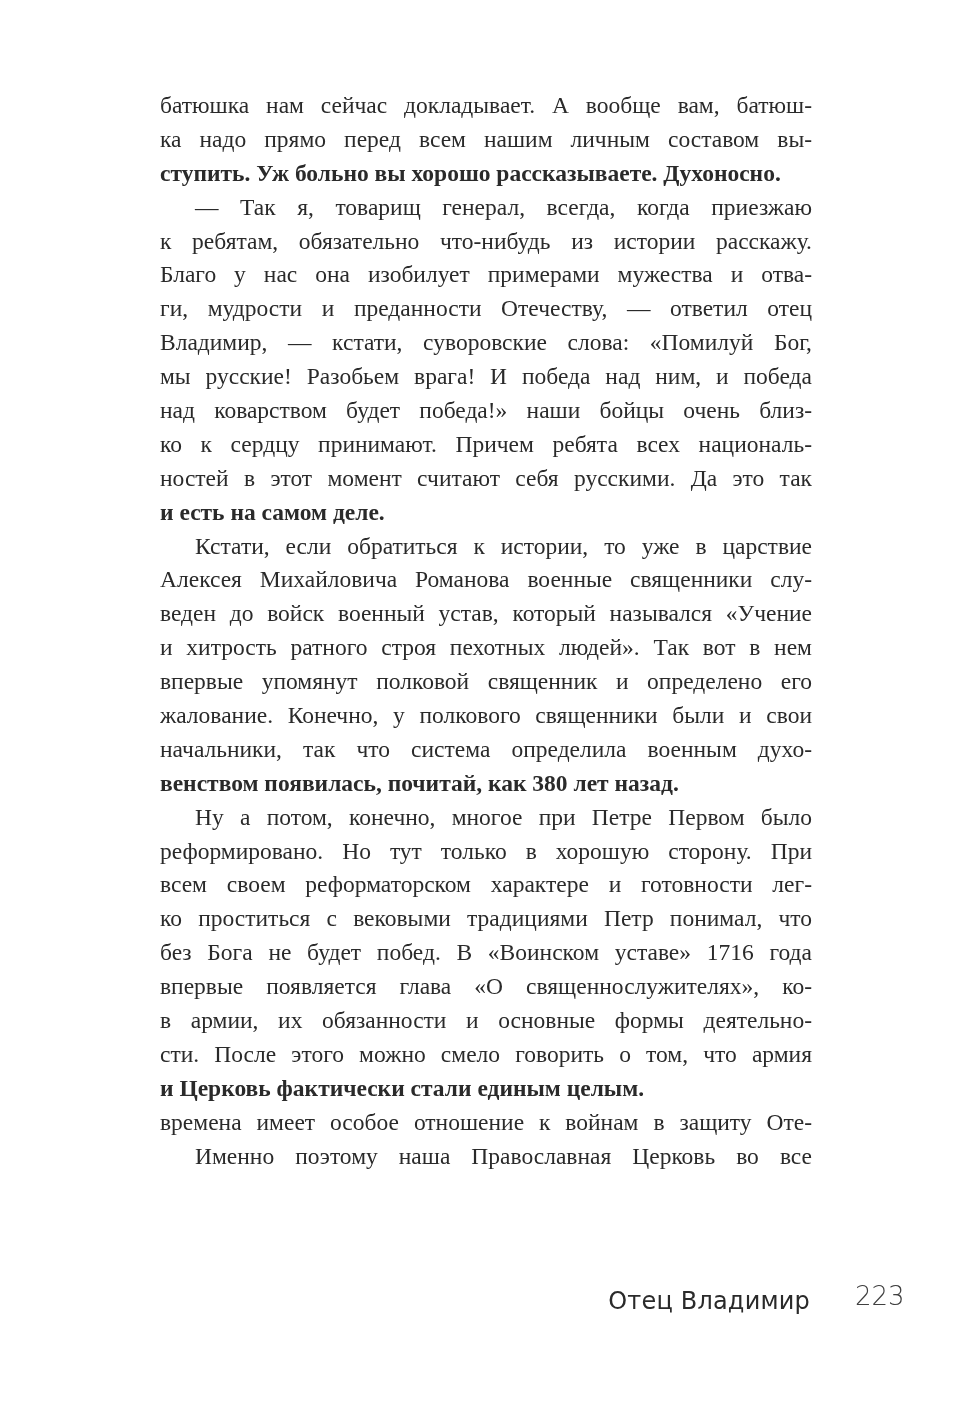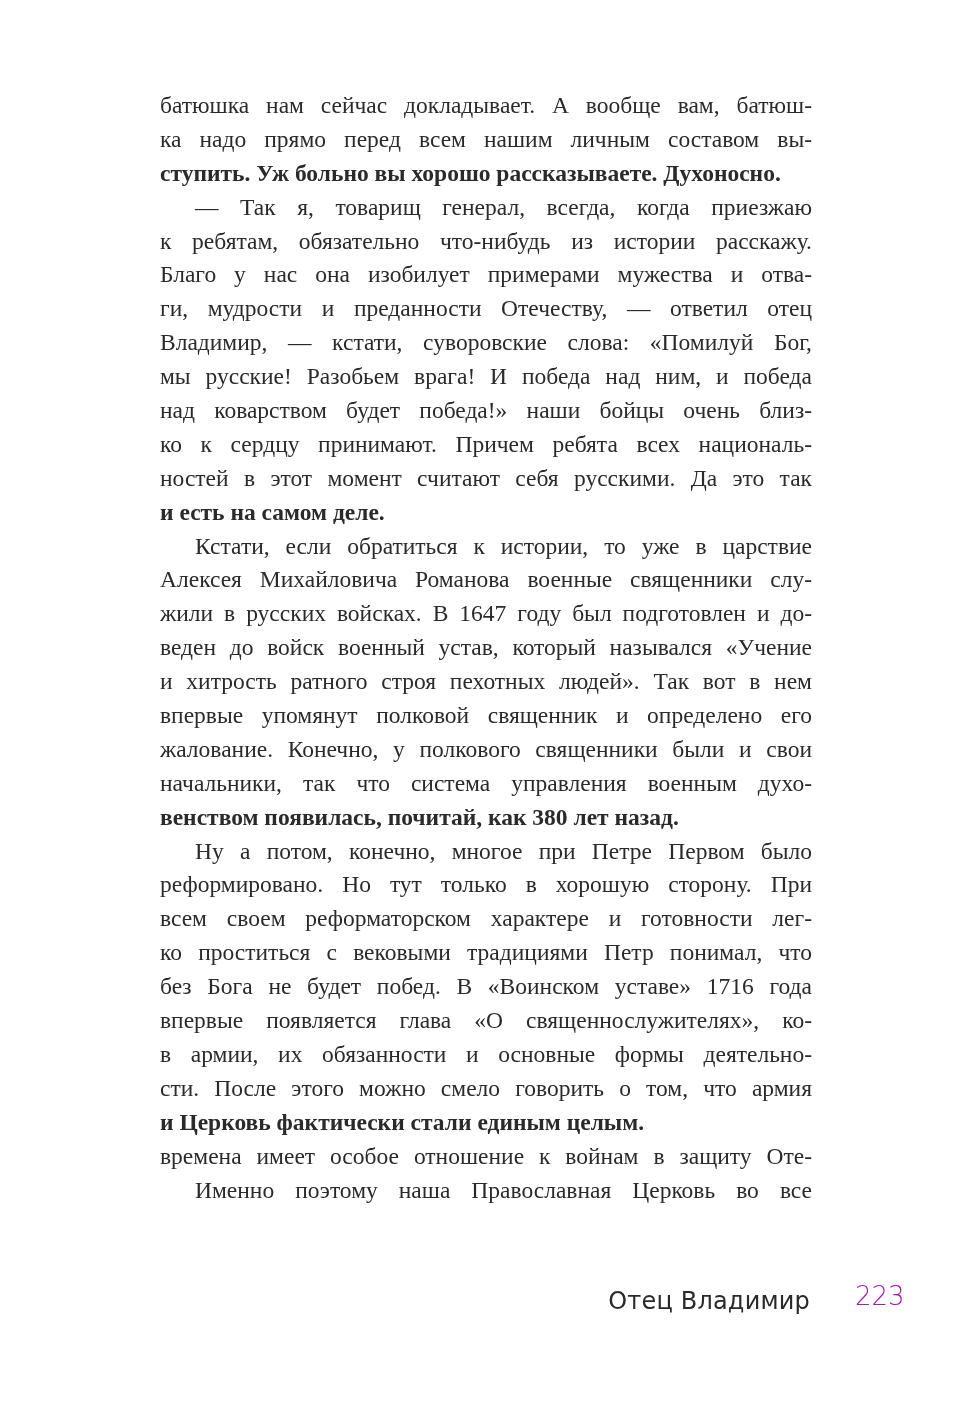--- a/index.html
+++ b/index.html
@@ -61,21 +61,21 @@
       font-size: 24px;
       color: #2a2a2a;
       letter-spacing: 0.2px;
     }
     .page-number {
       position: absolute;
       left: 855px;
       top: 0px;
       font-family: "DejaVu Sans", "Liberation Sans", sans-serif;
       font-size: 26px;
-      color: #a21caf;
+      color: #404040;
       font-weight: 300;
     }
   </style>
 </head>
 <body>
 
 <div class="page">
   <div class="text-block">
 
     <span class="line">батюшка нам сейчас докладывает. А вообще вам, батюш-</span>
@@ -88,26 +88,25 @@
     <span class="line">ги, мудрости и преданности Отечеству, — ответил отец</span>
     <span class="line">Владимир, — кстати, суворовские слова: «Помилуй Бог,</span>
     <span class="line">мы русские! Разобьем врага! И победа над ним, и победа</span>
     <span class="line">над коварством будет победа!» наши бойцы очень близ-</span>
     <span class="line">ко к сердцу принимают. Причем ребята всех националь-</span>
     <span class="line">ностей в этот момент считают себя русскими. Да это так</span>
     <span class="line last">и есть на самом деле.</span>
 
     <span class="line indent">Кстати, если обратиться к истории, то уже в царствие</span>
     <span class="line">Алексея Михайловича Романова военные священники слу-</span>
-    <span class="line">жили в русских войсках. В 1647 году был подготовлен и до-</span>
     <span class="line">веден до войск военный устав, который назывался «Учение</span>
     <span class="line">и хитрость ратного строя пехотных людей». Так вот в нем</span>
     <span class="line">впервые упомянут полковой священник и определено его</span>
     <span class="line">жалование. Конечно, у полкового священники были и свои</span>
-    <span class="line">начальники, так что система управления военным духо-</span>
+    <span class="line">начальники, так что система определила военным духо-</span>
     <span class="line last">венством появилась, почитай, как 380 лет назад.</span>
 
     <span class="line indent">Ну а потом, конечно, многое при Петре Первом было</span>
     <span class="line">реформировано. Но тут только в хорошую сторону. При</span>
     <span class="line">всем своем реформаторском характере и готовности лег-</span>
     <span class="line">ко проститься с вековыми традициями Петр понимал, что</span>
     <span class="line">без Бога не будет побед. В «Воинском уставе» 1716 года</span>
     <span class="line">впервые появляется глава «О священнослужителях», ко-</span>
     <span class="line">в армии, их обязанности и основные формы деятельно-</span>
     <span class="line">сти. После этого можно смело говорить о том, что армия</span>

